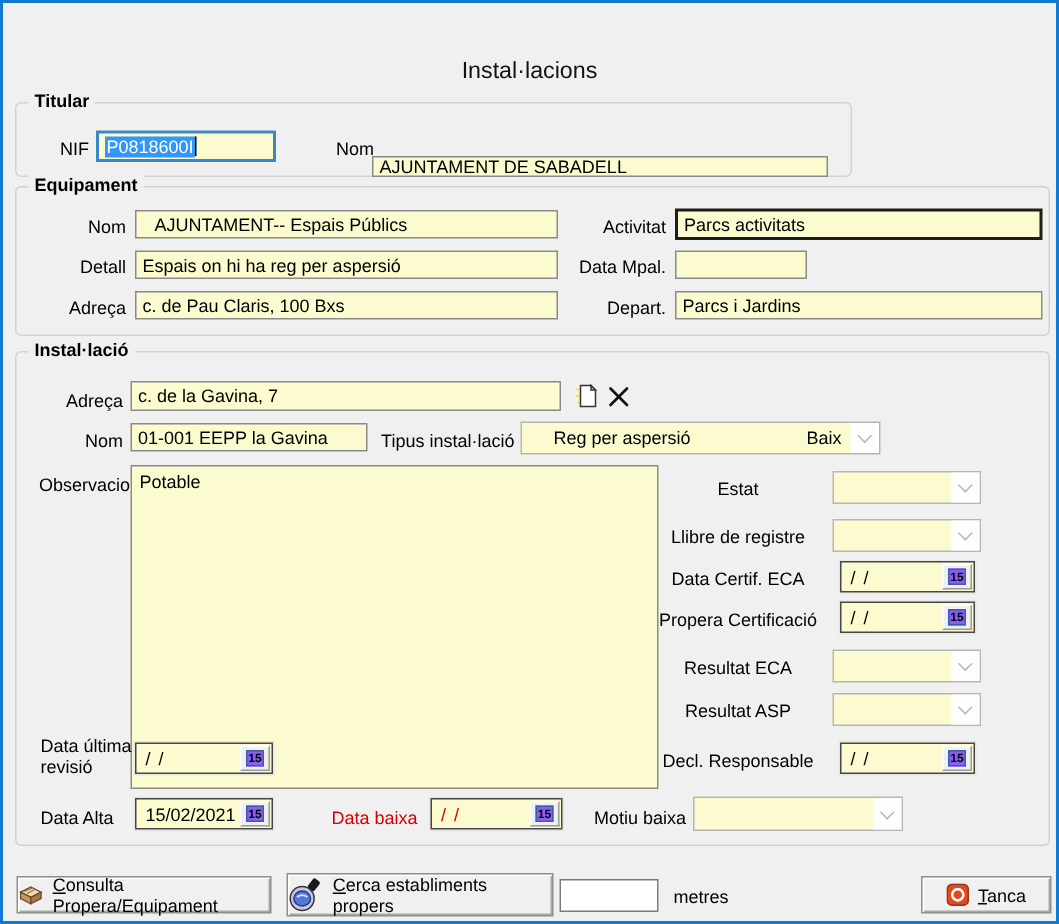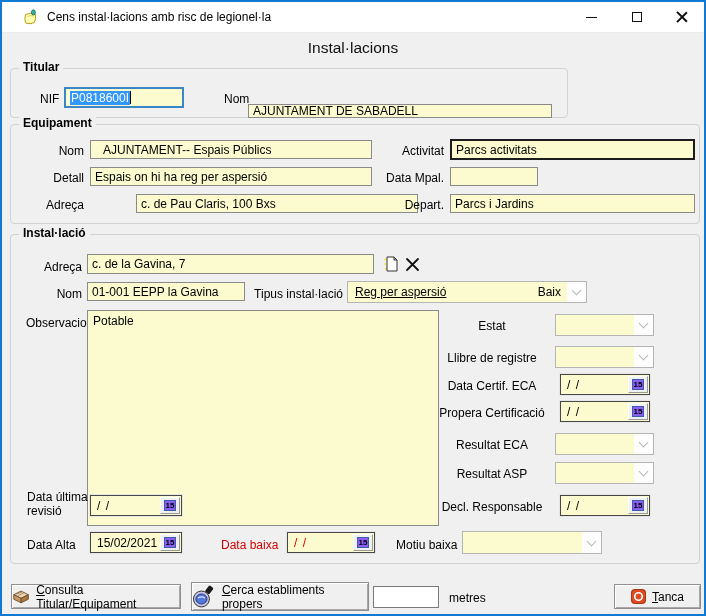--- a/index.html
+++ b/index.html
@@ -22,57 +22,39 @@
   .lbl.r{text-align:right;}
   .lbl.c{text-align:center;}
   .lbl.red{color:#d40000;}
   .inp{position:absolute;box-sizing:border-box;background:#fbfbcf;border:1px solid #8a8a8a;font-size:12px;color:#000;padding:0 4px;display:flex;align-items:center;overflow:hidden;white-space:nowrap;}
   .inp.white{background:#ffffff;}
   .inp.focus{border:2px solid #3a87c8;}
   .inp.dark{border:2px solid #1d1d1d;}
   .sel{background:#3297fd;color:#fff;padding:0 1px;}
   .caret{display:inline-block;width:1px;height:13px;background:#000;margin-left:0;}
   .combo{position:absolute;box-sizing:border-box;background:#fbfbcf;border:1px solid #b5b5b5;display:flex;align-items:center;font-size:12px;color:#000;}
-  .combo .ctext{flex:1;padding-left:7px;overflow:hidden;white-space:nowrap;text-decoration:underline;}
+  .combo .ctext{flex:1;padding-left:21px;overflow:hidden;white-space:nowrap;}
   .combo .cbadge{padding-right:6px;}
   .combo .carrow{width:19px;align-self:stretch;background:#fdfdfd;display:flex;align-items:center;justify-content:center;}
   .chev{width:6px;height:6px;border-right:1.6px solid #b9b9b9;border-bottom:1.6px solid #b9b9b9;transform:rotate(45deg);margin-top:-3px;}
   .datefield{position:absolute;box-sizing:border-box;background:#fbfbcf;border:1px solid #474747;box-shadow:0 0 0 1px #e6e6e6;display:flex;align-items:center;font-size:12px;color:#000;}
   .datefield .dval{flex:1;padding-left:6px;letter-spacing:1px;}
   .datefield .dval.red{color:#d40000;}
   .calbtn{width:18px;height:15px;margin-right:1px;background:#f0f0f0;border:1px solid #9a9a9a;border-top-color:#fff;border-left-color:#fff;display:flex;align-items:center;justify-content:center;cursor:default;flex:0 0 auto;}
   .calglyph{width:12px;height:11px;background:#8b5cf6;border:1px solid #3a5fa8;font-size:8px;line-height:10px;text-align:center;font-weight:bold;color:#000;box-sizing:border-box;}
   .textarea{position:absolute;box-sizing:border-box;background:#fbfbcf;border:1px solid #8a8a8a;font-size:12px;color:#000;padding:3px 5px;}
   .btn{position:absolute;box-sizing:border-box;background:#f0f0f0;border:1px solid #8f8f8f;box-shadow:inset 1px 1px 0 #ffffff,inset -1px -1px 0 #a8a8a8;font-size:12px;color:#000;display:flex;align-items:center;justify-content:center;gap:6px;cursor:default;}
   .u{text-decoration:underline;}
   .iconbtn{position:absolute;display:flex;align-items:center;justify-content:center;cursor:default;}
 </style>
 </head>
 <body>
 
 <div class="window">
 
-  <div class="titlebar">
-    <svg class="title-icon" viewBox="0 0 17 17">
-      <path d="M3.5 5.5 Q2.2 12.5 4.2 14.2 Q9.5 15.6 12.2 13.4 Q14.6 10.4 13.3 5.2 Q8.5 3 3.5 5.5 Z" fill="#ffffb4" stroke="#b99a10" stroke-width="1"></path>
-      <path d="M5.5 7.5 Q8.5 6 12 7" fill="none" stroke="#d8c35a" stroke-width="0.8"></path>
-      <ellipse cx="11.4" cy="3.4" rx="2" ry="2.6" fill="#39b0a0" stroke="#14695c" stroke-width="0.8"></ellipse>
-    </svg>
-    <span class="title-text">Cens instal·lacions amb risc de legionel·la</span>
-    <span class="spacer"></span>
-    <div class="winbtn">
-        <span class="min-glyph"></span>
-      </div>
-    <div class="winbtn">
-        <span class="max-glyph"></span>
-      </div>
-    <div class="winbtn">
-        <span class="close-glyph"></span>
-      </div>
-  </div>
 
   <div class="heading">Instal·lacions</div>
 
   <div class="groupbox" style="left:8px;top:66px;width:558px;height:50px;">
     <span class="legend">Titular</span>
   </div>
   <span class="lbl" style="left:38px;top:90px;">NIF</span>
   <div class="inp focus" style="left:62px;top:85px;width:120px;height:21px;">
     <span class="sel">P0818600I</span>
       <span class="caret"></span>
@@ -97,21 +79,21 @@
   <span class="lbl r" style="left:20px;top:169px;width:62px;">Detall</span>
   <div class="inp" style="left:88px;top:165px;width:282px;height:19px;">
     <span>Espais on hi ha reg per aspersió</span>
   </div>
   <span class="lbl r" style="left:370px;top:169px;width:72px;">Data Mpal.</span>
   <div class="inp" style="left:448px;top:165px;width:88px;height:19px;">
     <span></span>
   </div>
 
   <span class="lbl r" style="left:20px;top:196px;width:62px;">Adreça</span>
-  <div class="inp" style="left:88px;top:192px;width:282px;height:19px;margin-left:46px;">
+  <div class="inp" style="left:88px;top:192px;width:282px;height:19px;">
     <span>c. de Pau Claris, 100 Bxs</span>
   </div>
   <span class="lbl r" style="left:380px;top:196px;width:62px;">Depart.</span>
   <div class="inp" style="left:448px;top:192px;width:245px;height:19px;">
     <span>Parcs i Jardins</span>
   </div>
 
   <div class="groupbox" style="left:8px;top:232px;width:690px;height:330px;">
     <span class="legend">Instal·lació</span>
   </div>
@@ -238,21 +220,21 @@
       </span>
   </div>
 
   <div class="btn" style="left:9px;top:582px;width:170px;height:25px;">
     <svg width="19" height="15" viewBox="0 0 20 16">
       <path d="M2 6 L10 2 L18 6 L10 10 Z" fill="#ecd9b4" stroke="#6b4a2a" stroke-width="1"></path>
       <path d="M2 6 L2 11 L10 15 L10 10 Z" fill="#c89a62" stroke="#6b4a2a" stroke-width="1"></path>
       <path d="M18 6 L18 11 L10 15 L10 10 Z" fill="#a87840" stroke="#6b4a2a" stroke-width="1"></path>
       <path d="M5 5.5 L11 2.8 M7 7 L13 4" stroke="#8a6a42" stroke-width="0.8"></path>
     </svg>
-    <span><span class="u">C</span><span>onsulta Titular/Equipament</span></span>
+    <span><span class="u">C</span><span>onsulta Propera/Equipament</span></span>
   </div>
 
   <div class="btn" style="left:189px;top:580px;width:178px;height:29px;">
     <svg width="24" height="24" viewBox="0 0 24 24">
       <rect x="15" y="0.5" width="5.5" height="8" rx="1.5" transform="rotate(38 17 4)" fill="#1a1a1a"></rect>
       <circle cx="9.5" cy="14" r="8" fill="#c9c4e4" stroke="#333" stroke-width="1"></circle>
       <ellipse cx="9.5" cy="14" rx="5.6" ry="5" fill="#5577d8" stroke="#24398a" stroke-width="1"></ellipse>
       <path d="M6 13 q3.5 -2.4 7 0" stroke="#d8e4ff" stroke-width="1.2" fill="none"></path>
     </svg>
     <span><span class="u">C</span><span>erca establiments propers</span></span>

